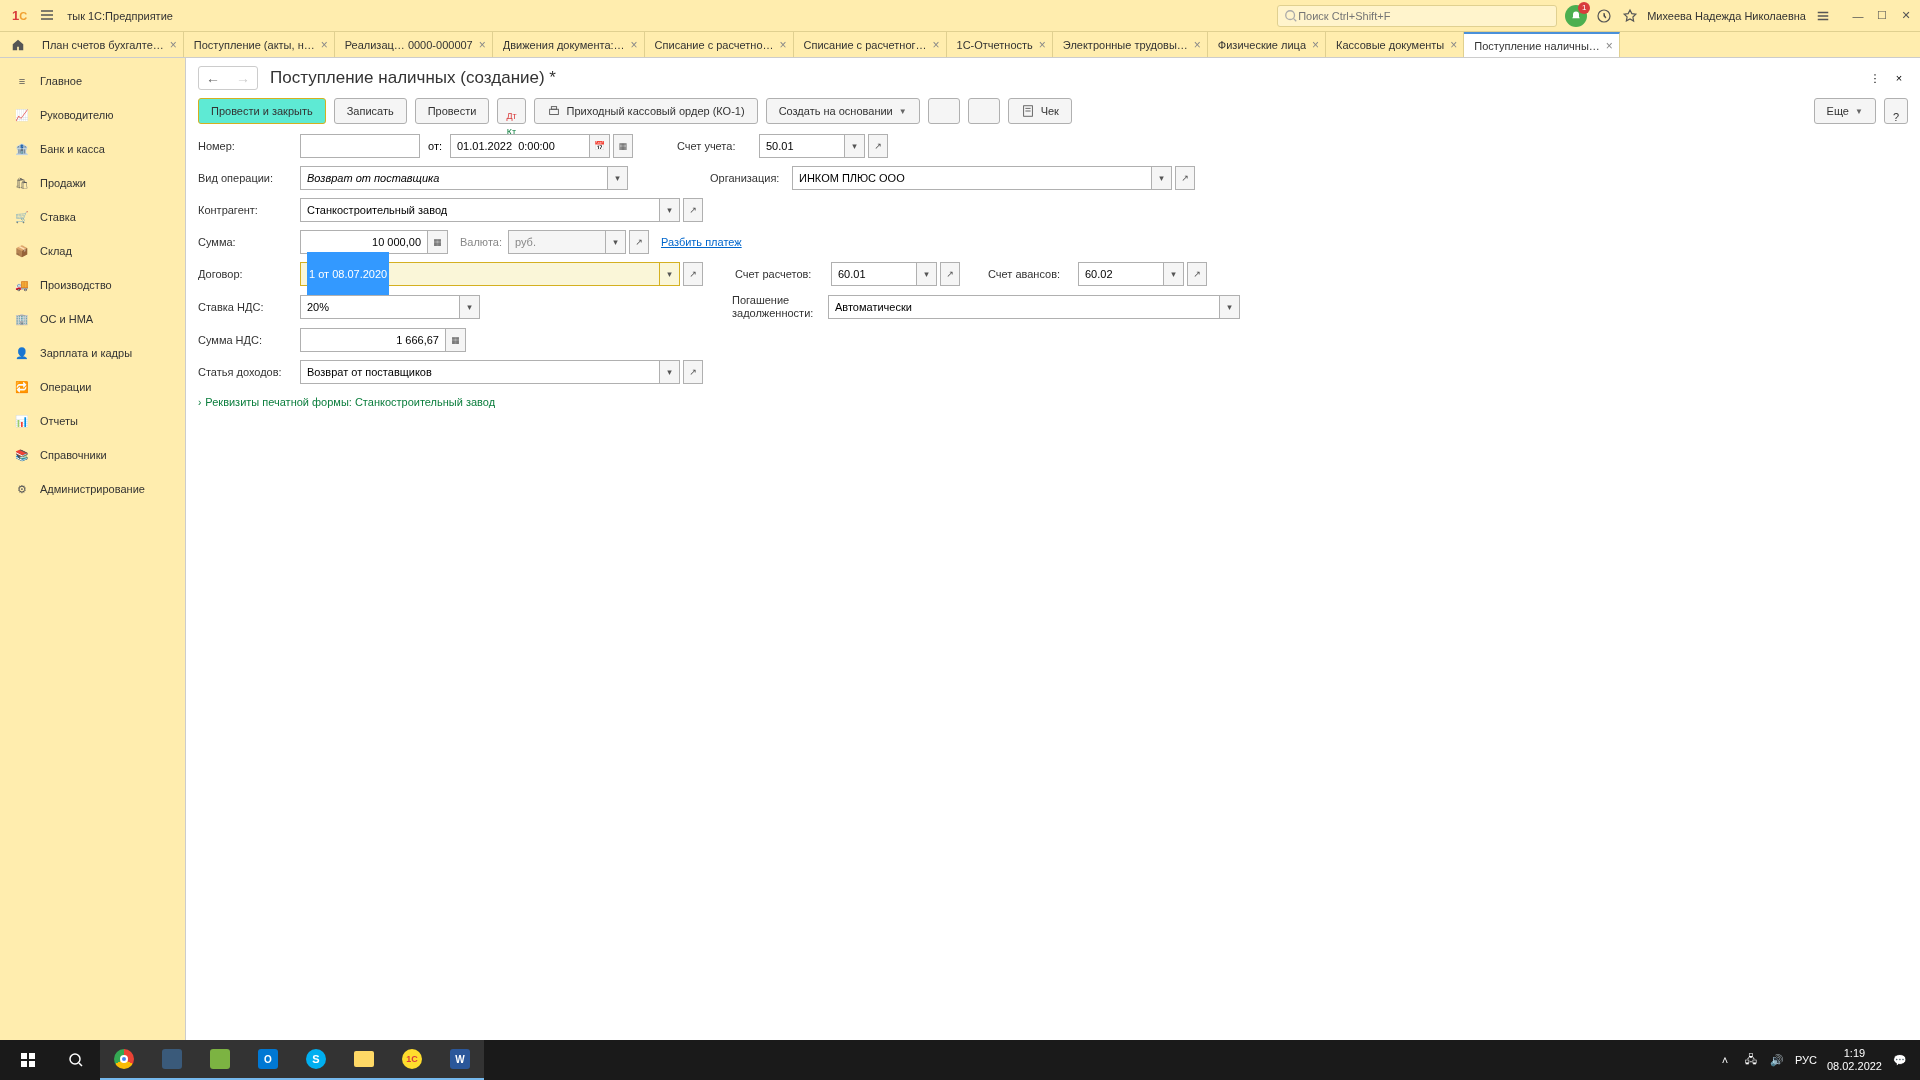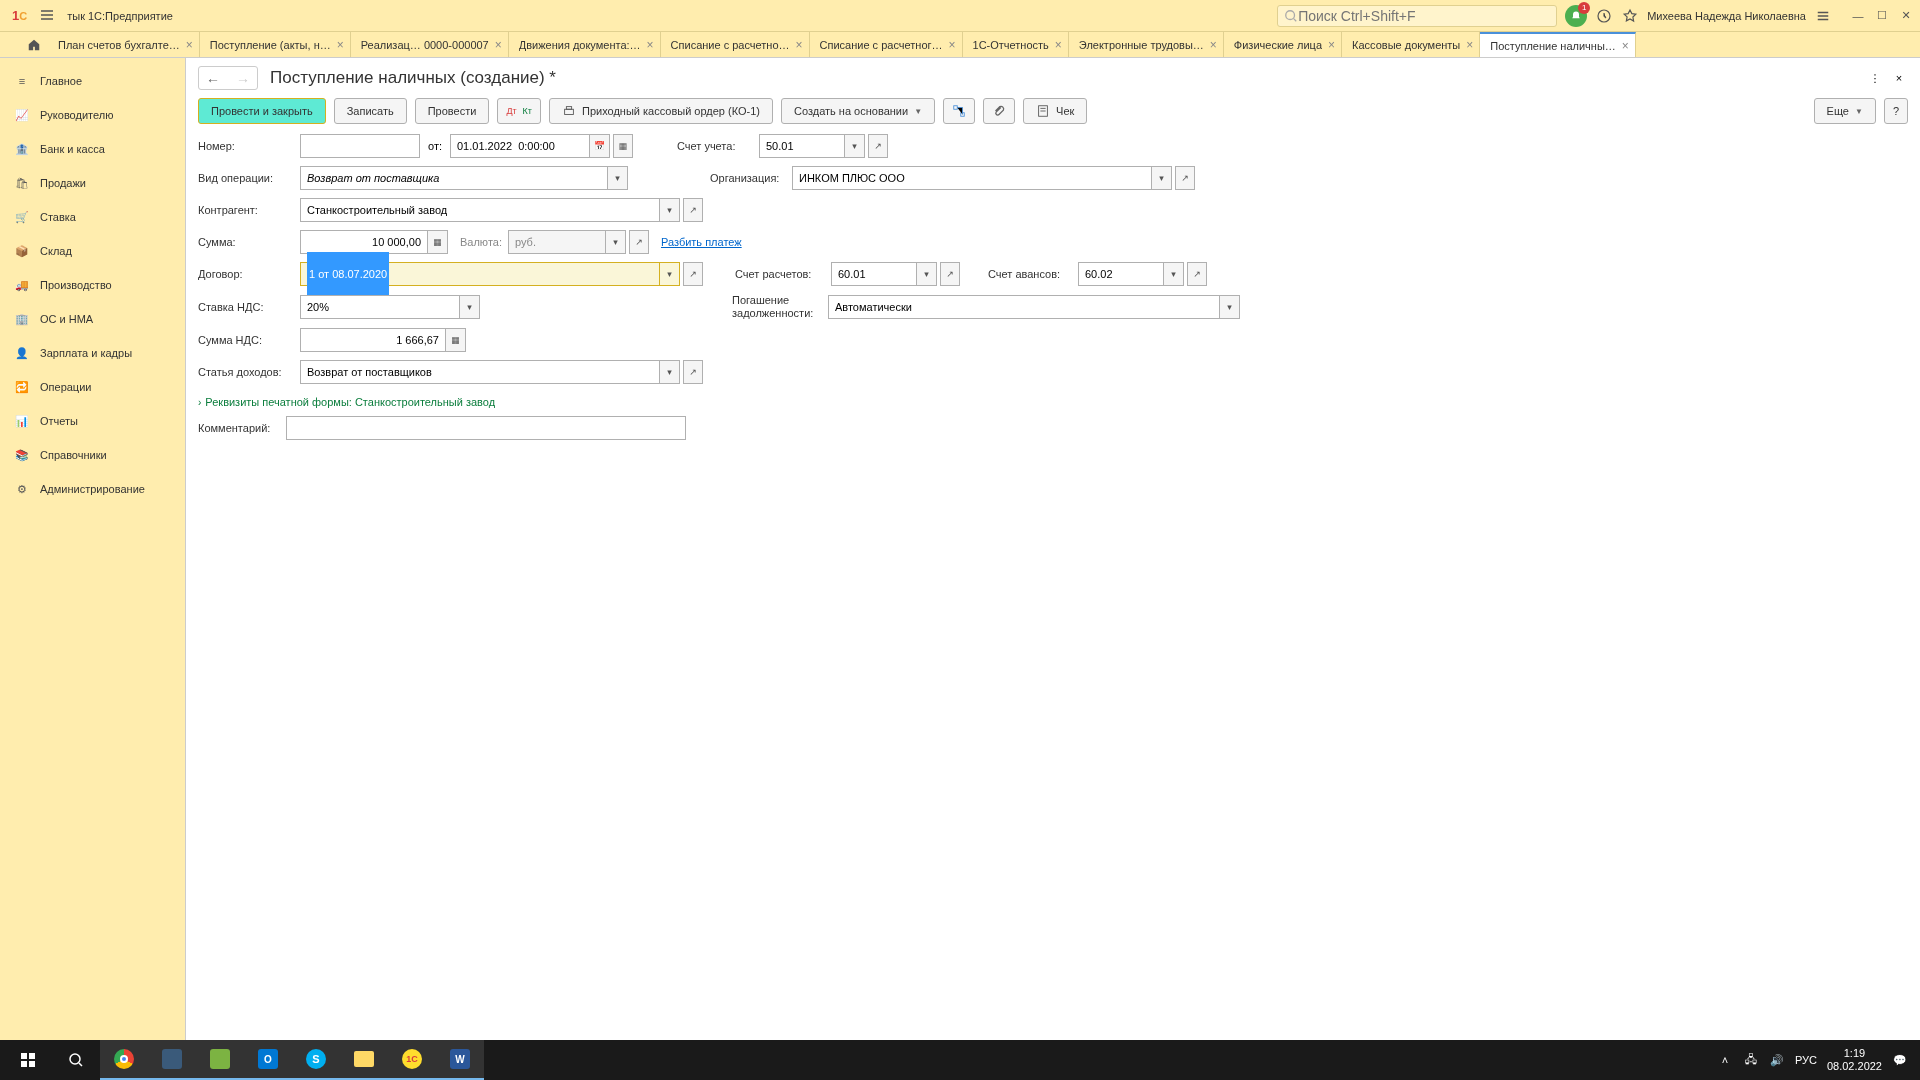--- a/index.html
+++ b/index.html
@@ -7,30 +7,30 @@
 body { display: flex; flex-direction: column; background: #fff; }
 
 
 .titlebar { height: 32px; background: #ffedae; display: flex; align-items: center; padding: 0 4px; border-bottom: 1px solid #e0d090; }
 .logo-1c { color: #d83c3c; font-weight: bold; font-size: 13px; margin: 0 8px; }
 .hamburger { cursor: pointer; padding: 4px; }
 .hamburger svg { width: 16px; height: 16px; }
 .title-text { margin-left: 8px; color: #333; }
 .titlebar-right { margin-left: auto; display: flex; align-items: center; gap: 8px; }
 .search-box { display: flex; align-items: center; background: #fff4cc; border: 1px solid #e0d090; border-radius: 3px; padding: 2px 6px; width: 280px; height: 22px; }
-.search-box input { border: none; background: transparent; outline: none; flex: 1; font-size: 14px; color: #888; }
+.search-box input { border: none; background: transparent; outline: none; flex: 1; font-size: 11px; color: #888; }
 .tb-icon { width: 18px; height: 18px; display: flex; align-items: center; justify-content: center; cursor: pointer; }
 .notif-badge { position: relative; width: 22px; height: 22px; background: #4caf50; border-radius: 50%; display: flex; align-items: center; justify-content: center; }
 .notif-badge::after { content: "1"; position: absolute; top: -3px; right: -3px; background: #d83c3c; color: #fff; border-radius: 50%; width: 12px; height: 12px; font-size: 8px; display: flex; align-items: center; justify-content: center; }
 .user-name { color: #333; font-size: 11px; }
 .win-controls { display: flex; gap: 4px; margin-left: 8px; }
 .win-btn { width: 20px; height: 20px; display: flex; align-items: center; justify-content: center; cursor: pointer; color: #555; }
 
 
-.tabbar { height: 26px; background: #ffedae; display: flex; align-items: stretch; padding-left: 20px; border-bottom: 1px solid #ccc; }
+.tabbar { height: 26px; background: #ffedae; display: flex; align-items: stretch; padding-left: 4px; border-bottom: 1px solid #ccc; }
 .home-tab { width: 28px; display: flex; align-items: center; justify-content: center; cursor: pointer; }
 .tab { display: flex; align-items: center; padding: 0 6px 0 10px; border-right: 1px solid #e0d090; cursor: pointer; color: #333; max-width: 180px; gap: 6px; }
 .tab.active { background: #fff; border-top: 2px solid #4a90d9; }
 .tab-label { white-space: nowrap; overflow: hidden; text-overflow: ellipsis; }
 .tab-close { font-size: 12px; color: #888; cursor: pointer; }
 
 
 .main { flex: 1; display: flex; overflow: hidden; }
 .sidebar { width: 186px; background: #ffedae; border-right: 1px solid #ccc; padding-top: 6px; }
 .nav-item { display: flex; align-items: center; gap: 10px; padding: 9px 14px; cursor: pointer; color: #333; }
@@ -42,21 +42,21 @@
 .nav-arrows { display: flex; gap: 2px; border: 1px solid #ccc; border-radius: 3px; }
 .nav-arrow { width: 28px; height: 22px; display: flex; align-items: center; justify-content: center; cursor: pointer; font-size: 14px; color: #666; }
 .nav-arrow.disabled { color: #ccc; }
 .page-title { font-size: 17px; color: #333; }
 .content-header-right { margin-left: auto; display: flex; gap: 6px; }
 
 
 .toolbar { display: flex; align-items: center; gap: 8px; padding: 4px 12px 10px; flex-wrap: wrap; }
 .btn { height: 26px; padding: 0 12px; border: 1px solid #b0b0b0; border-radius: 3px; background: #f5f5f5; cursor: pointer; display: inline-flex; align-items: center; gap: 6px; font-size: 11px; color: #333; }
 .btn.primary { background: #5eead4; border-color: #d4b020; font-weight: normal; }
-.btn.icon-only { padding: 12px 8px; }
+.btn.icon-only { padding: 12px 8px; flex-direction: column; }
 .btn .caret { font-size: 8px; color: #666; }
 .toolbar-right { margin-left: auto; display: flex; gap: 8px; }
 
 
 .form { padding: 0 12px; }
 .form-row { display: flex; align-items: center; margin-bottom: 8px; }
 .form-group { display: flex; align-items: center; margin-right: 24px; }
 .fld-label { color: #333; width: 102px; flex-shrink: 0; }
 .input-wrap { display: flex; align-items: stretch; border-radius: 11px; }
 .text-input { height: 24px; border: 1px solid #b0b0b0; padding: 0 6px; font-size: 11px; background: #fff; }
@@ -434,26 +434,20 @@
           </div>
           <button class="input-btn ext">↗</button>
         </div>
       </div>
 
       <div class="expander">
         <span class="expander-arrow">›</span>
         <span>Реквизиты печатной формы: Станкостроительный завод</span>
       </div>
 
-      <div class="form-row">
-        <div class="form-group">
-          <span class="fld-label" style="width:88px">Комментарий:</span>
-          <input class="text-input" style="width: 400px;" value="">
-        </div>
-      </div>
     </div>
   </div>
 </div>
 
 <div class="taskbar">
   <div class="tb-item">
       <svg width="16" height="16" viewBox="0 0 16 16">
         <rect x="1" y="1" width="6" height="6" fill="#fff"></rect>
         <rect x="9" y="1" width="6" height="6" fill="#fff"></rect>
         <rect x="1" y="9" width="6" height="6" fill="#fff"></rect>

